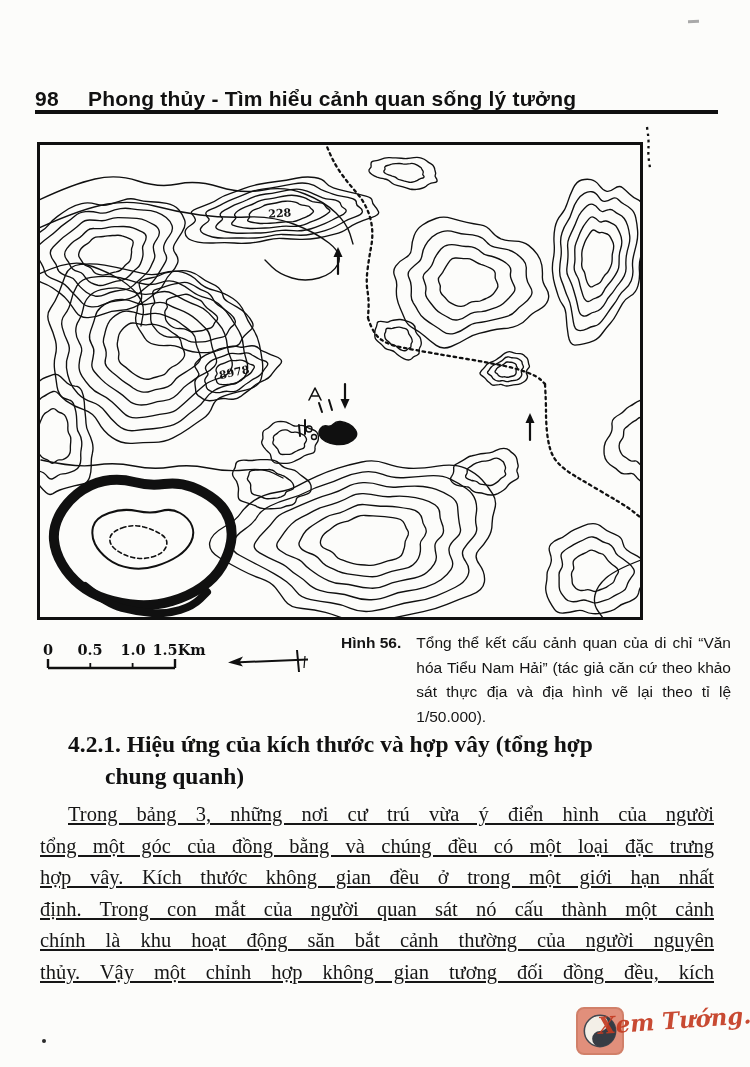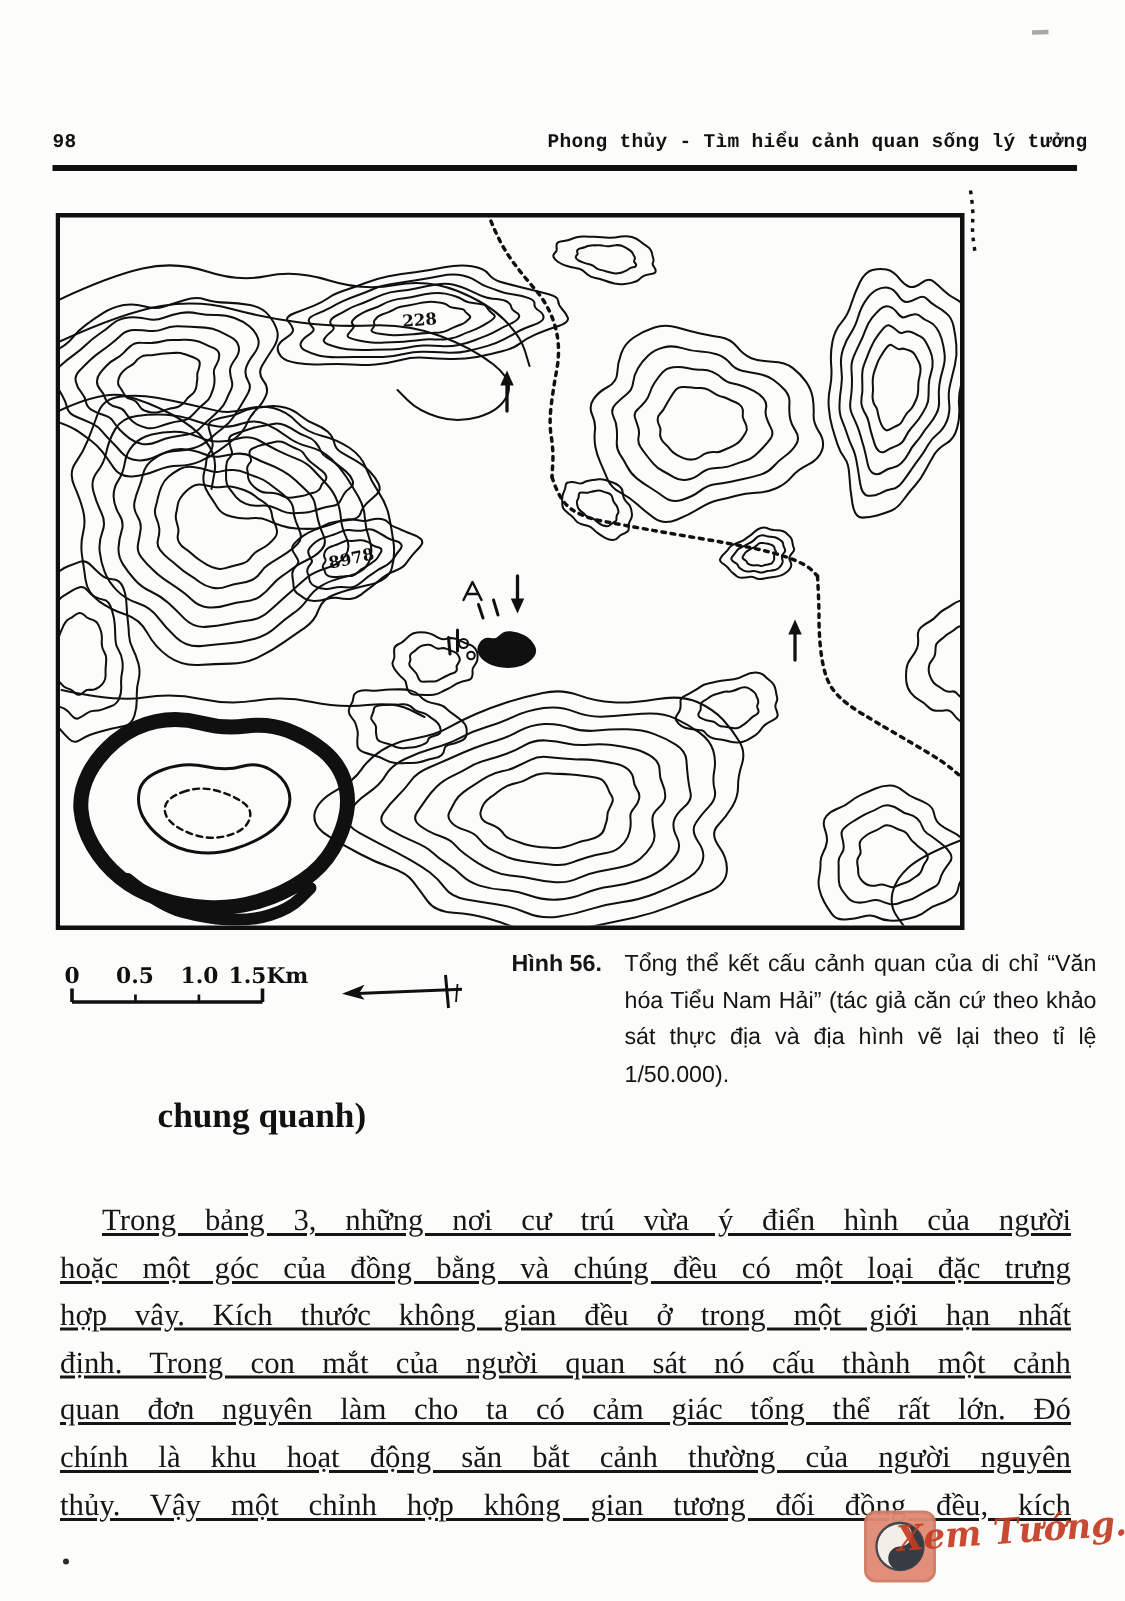--- a/index.html
+++ b/index.html
@@ -4,22 +4,22 @@
 <style>
   html,body{margin:0;padding:0;}
   body{
     width:750px;height:1067px;position:relative;overflow:hidden;
     background:#fcfcfa;color:#141414;
     font-family:"Liberation Serif",serif;
   }
   .abs{position:absolute;}
   
   .header{left:35px;top:87px;width:690px;display:flex;
-    font-family:Liberation Mono, monospace;font-weight:bold;
-    font-size:13px;letter-spacing:.2px;color:#111;justify-content:space-between;}
+    font-family:Liberation Sans, sans-serif;font-weight:bold;
+    font-size:21px;letter-spacing:.2px;color:#111;}
   .page-num{width:53px;}
   .header-rule{left:35px;top:110px;width:683px;height:3.5px;background:#101010;}
   .top-dash{left:688px;top:20px;width:11px;height:3px;background:#a9a9a9;transform:rotate(-2deg);}
   
   .map-wrap{left:37px;top:122px;width:620px;height:498px;}
   .map-wrap svg{display:block;}
   
   .scalebar{left:38px;top:640px;}
   .dirsym{left:226px;top:646px;}
   
@@ -211,29 +211,29 @@
   </g>
   <polygon points="2,16.5 17,10.5 13.5,16 17,20.5" fill="#101010"></polygon>
 </svg>
 
 <div class="abs caption">
   <span class="cap-label">Hình 56.</span>
   <span class="cap-text">Tổng thể kết cấu cảnh quan của di chỉ “Văn hóa Tiểu Nam Hải” (tác giả căn cứ theo khảo sát thực địa và địa hình vẽ lại theo tỉ lệ 1/50.000).</span>
 </div>
 
 <div class="abs heading">
+  <div>4.2.1. Hiệu ứng của kích thước và hợp vây (tổng hợp</div>
   <div class="h-line2">chung quanh)</div>
 </div>
 
 <div class="abs bodytext">
   <div class="bl indent">Trong bảng 3, những nơi cư trú vừa ý điển hình của người</div>
-  <div class="bl">hoặc một góc của đồng bằng và chúng đều có một loại đặc trưng</div>
+  <div class="bl">tổng một góc của đồng bằng và chúng đều có một loại đặc trưng</div>
   <div class="bl">hợp vây. Kích thước không gian đều ở trong một giới hạn nhất</div>
   <div class="bl">định. Trong con mắt của người quan sát nó cấu thành một cảnh</div>
-  <div class="bl">quan đơn nguyên làm cho ta có cảm giác tổng thể rất lớn. Đó</div>
   <div class="bl">chính là khu hoạt động săn bắt cảnh thường của người nguyên</div>
   <div class="bl">thủy. Vậy một chỉnh hợp không gian tương đối đồng đều, kích</div>
 </div>
 
 <div class="abs wm-icon">
   <svg width="38" height="38" viewBox="0 0 40 40">
     <circle cx="20" cy="20" r="16.5" fill="#f3efe6" stroke="#3a3f47" stroke-width="1.6"></circle>
     <path d="M20,3.5 a16.5,16.5 0 0 1 0,33 a8.25,8.25 0 0 1 0,-16.5 a8.25,8.25 0 0 0 0,-16.5 Z" fill="#2d323b"></path>
     <circle cx="20" cy="11.8" r="2.6" fill="#f3efe6"></circle>
     <circle cx="20" cy="28.2" r="2.6" fill="#2d323b"></circle>

